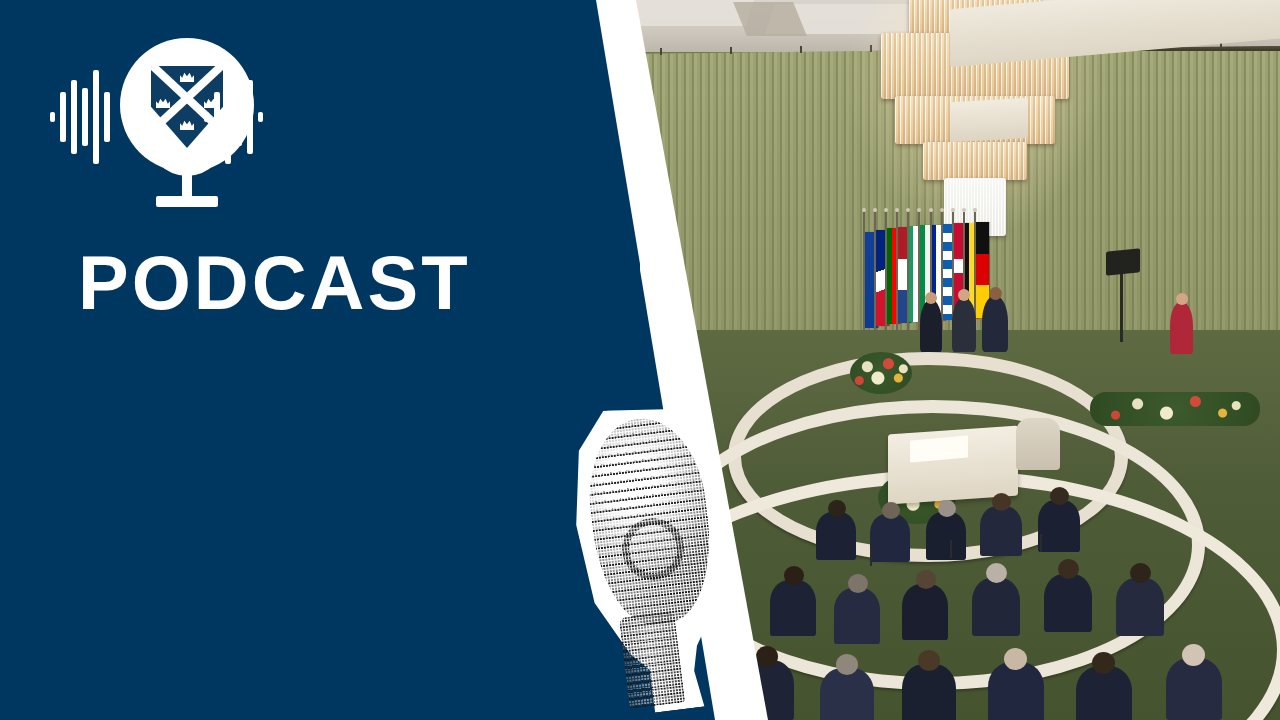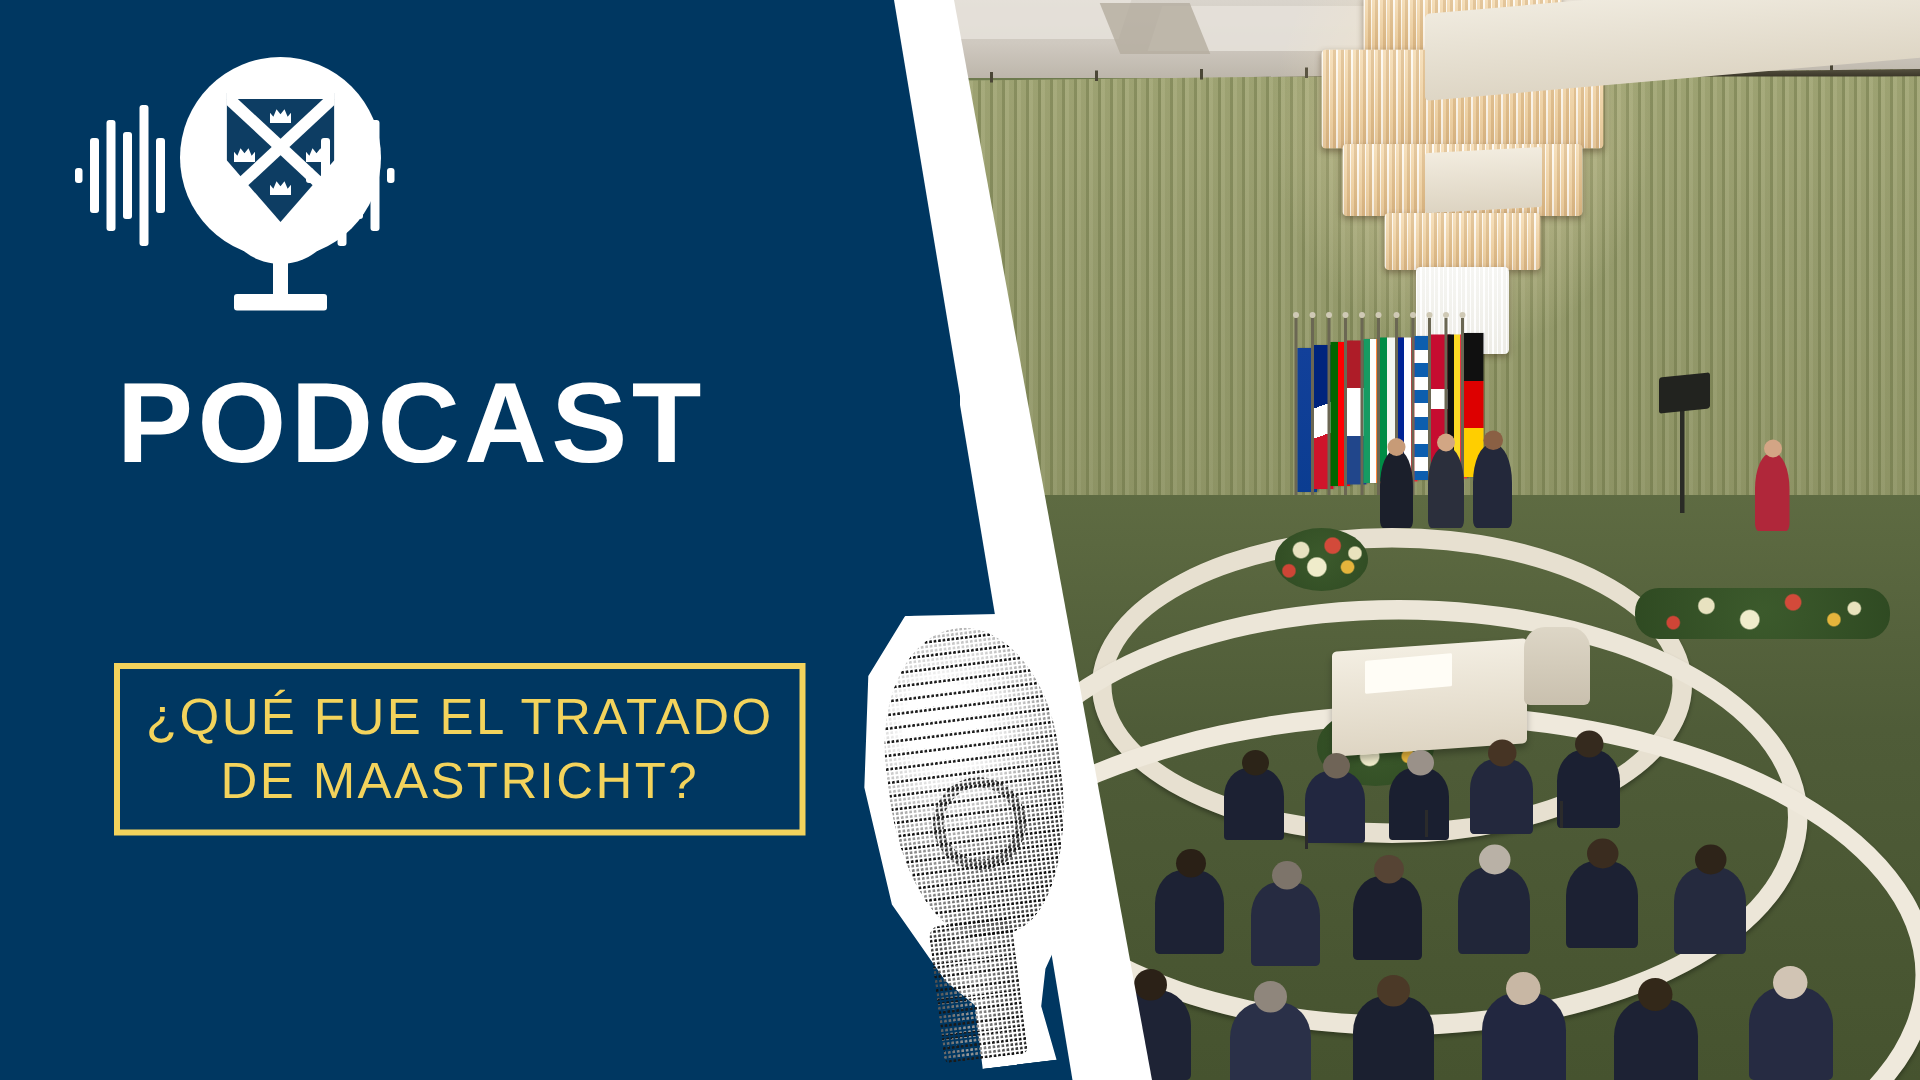--- a/index.html
+++ b/index.html
@@ -395,24 +395,20 @@
     <div class="wave" style="left:158px;top:76px; width:5px;height:10px;"></div>
     <div class="wave" style="left:168px;top:56px; width:6px;height:50px;"></div>
     <div class="wave" style="left:179px;top:34px; width:6px;height:94px;"></div>
     <div class="wave" style="left:190px;top:52px; width:6px;height:58px;"></div>
     <div class="wave" style="left:201px;top:44px; width:6px;height:74px;"></div>
     <div class="wave" style="left:212px;top:76px; width:5px;height:10px;"></div>
   </div>
 
   <div class="headline">PODCAST</div>
 
-  <div class="qbox">
-    <div class="qtext">¿QUÉ FUE EL TRATADO
-DE MAASTRICHT?</div>
-  </div>
 
   <div class="retro-mic">
     <div class="rm-sticker"></div>
     <div class="rm-body"></div>
     <div class="rm-head"></div>
     <div class="rm-ring"></div>
   </div>
 
 </div>
 

